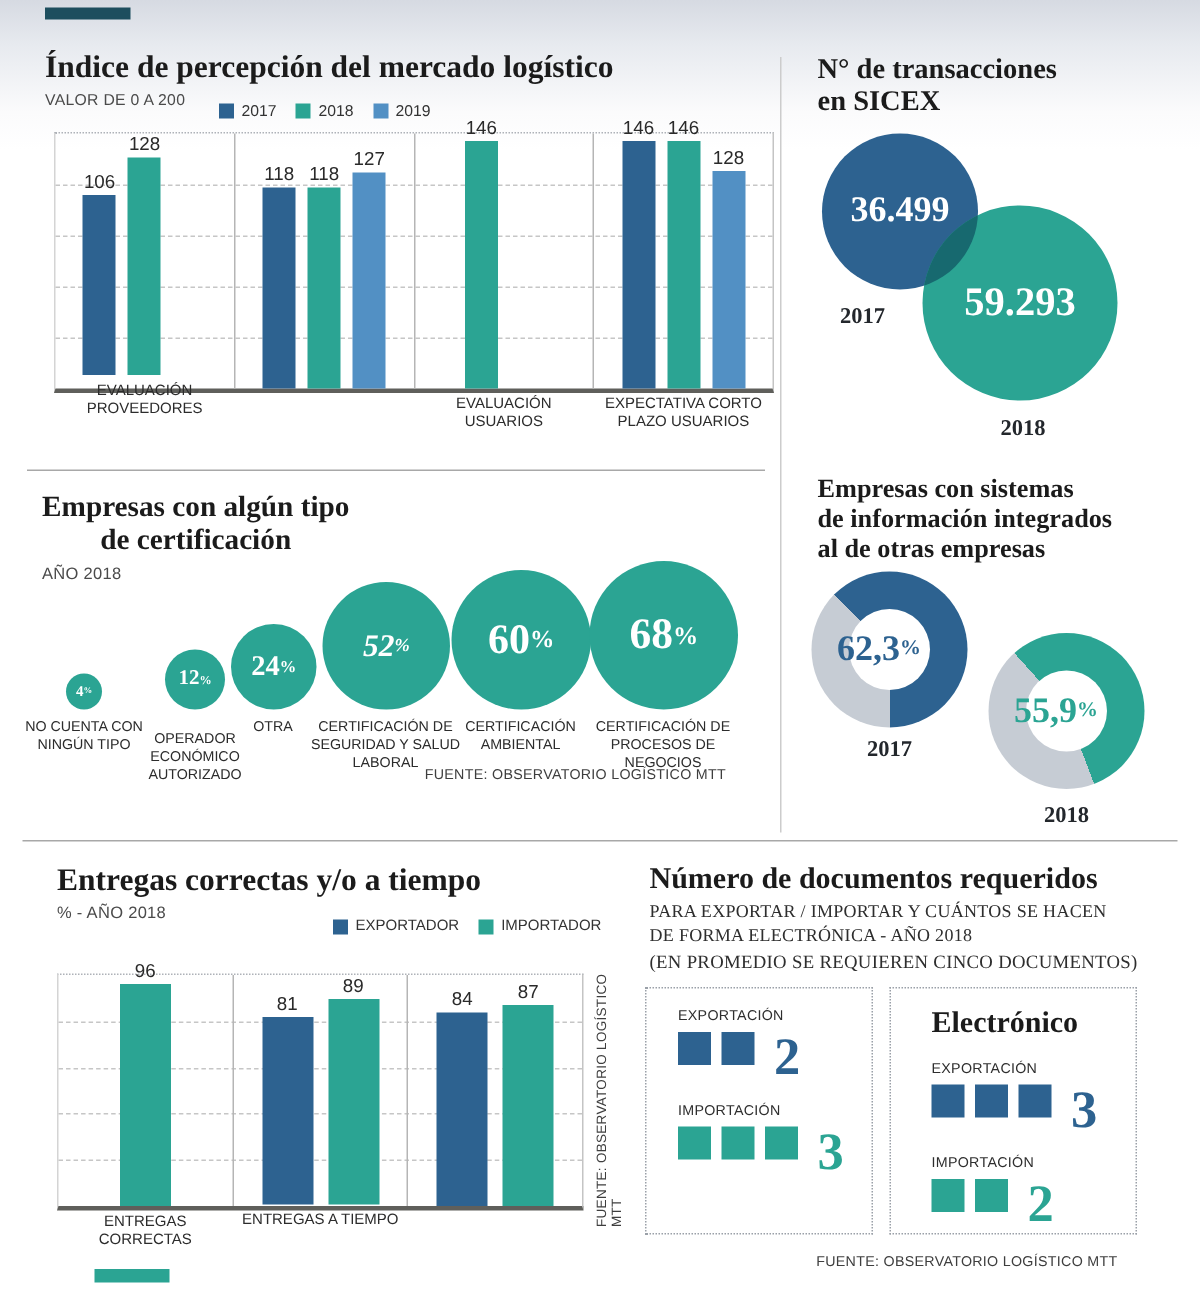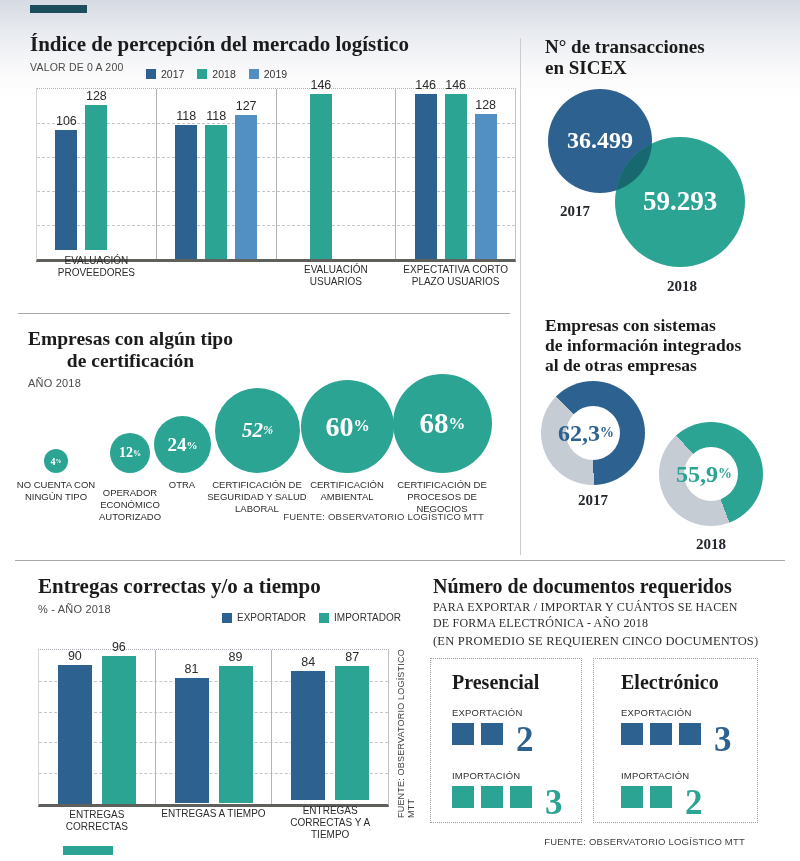--- a/index.html
+++ b/index.html
@@ -239,24 +239,20 @@
   </div>
   <div class="barchart" id="dl-chart" style="left:38px;top:649px;width:351px;">
     <div class="bc-groups" id="dl-groups" style="height:154px;">
       <i class="bc-grid" style="top:31px"></i>
       <i class="bc-grid" style="top:62px"></i>
       <i class="bc-grid" style="top:92px"></i>
       <i class="bc-grid" style="top:123px"></i>
     <div class="bc-group">
           <div class="bc-bars">
             <div class="bc-slot">
-              <div class="bc-val">90</div>
-              <div class="bc-bar" style="height: 139px; background: rgb(45, 98, 144);"></div>
-            </div>
-            <div class="bc-slot">
               <div class="bc-val">96</div>
               <div class="bc-bar" style="height: 148px; background: rgb(43, 164, 147);"></div>
             </div>
           </div>
           <div class="bc-cat">ENTREGAS CORRECTAS</div>
         </div>
         <div class="bc-group">
           <div class="bc-bars">
             <div class="bc-slot">
               <div class="bc-val">81</div>
@@ -273,33 +269,31 @@
           <div class="bc-bars">
             <div class="bc-slot">
               <div class="bc-val">84</div>
               <div class="bc-bar" style="height: 129px; background: rgb(45, 98, 144);"></div>
             </div>
             <div class="bc-slot">
               <div class="bc-val">87</div>
               <div class="bc-bar" style="height: 134px; background: rgb(43, 164, 147);"></div>
             </div>
           </div>
-          <div class="bc-cat">ENTREGAS CORRECTAS Y A TIEMPO</div>
         </div>
       </div>
   </div>
   <div class="abs src" style="left:396px;top:818px;width:170px;transform-origin:0 0;transform:rotate(-90deg);font-size:9px;">FUENTE: OBSERVATORIO LOGÍSTICO MTT</div>
 
   <div class="abs sec-title" style="left:433px;top:575px;font-size:20px;">Número de documentos requeridos</div>
   <div class="abs caps-serif ml" style="left:433px;top:600px;">PARA EXPORTAR / IMPORTAR Y CUÁNTOS SE HACEN
 DE FORMA ELECTRÓNICA - AÑO 2018</div>
   <div class="abs caps-serif" style="left:433px;top:633px;font-size:12.5px;">(EN PROMEDIO SE REQUIEREN CINCO DOCUMENTOS)</div>
 
   <div class="doc-box" style="left:430px;width:152px;">
-    <div class="doc-title" style="margin:12px 0 0 21px;">Presencial</div>
     <div class="doc-row-label" style="margin:13px 0 0 21px;">EXPORTACIÓN</div>
     <div class="doc-squares" style="margin:5px 0 0 21px;">
       <span id="sq-0-0" class="doc-squares">
           <span class="doc-sq" style="background: rgb(45, 98, 144);"></span>
           <span class="doc-sq" style="background: rgb(45, 98, 144);"></span>
         </span>
       <span class="doc-num" id="num-0-0" style="color: rgb(45, 98, 144);">2</span>
     </div>
     <div class="doc-row-label" style="margin:13px 0 0 21px;">IMPORTACIÓN</div>
     <div class="doc-squares" style="margin:5px 0 0 21px;">

